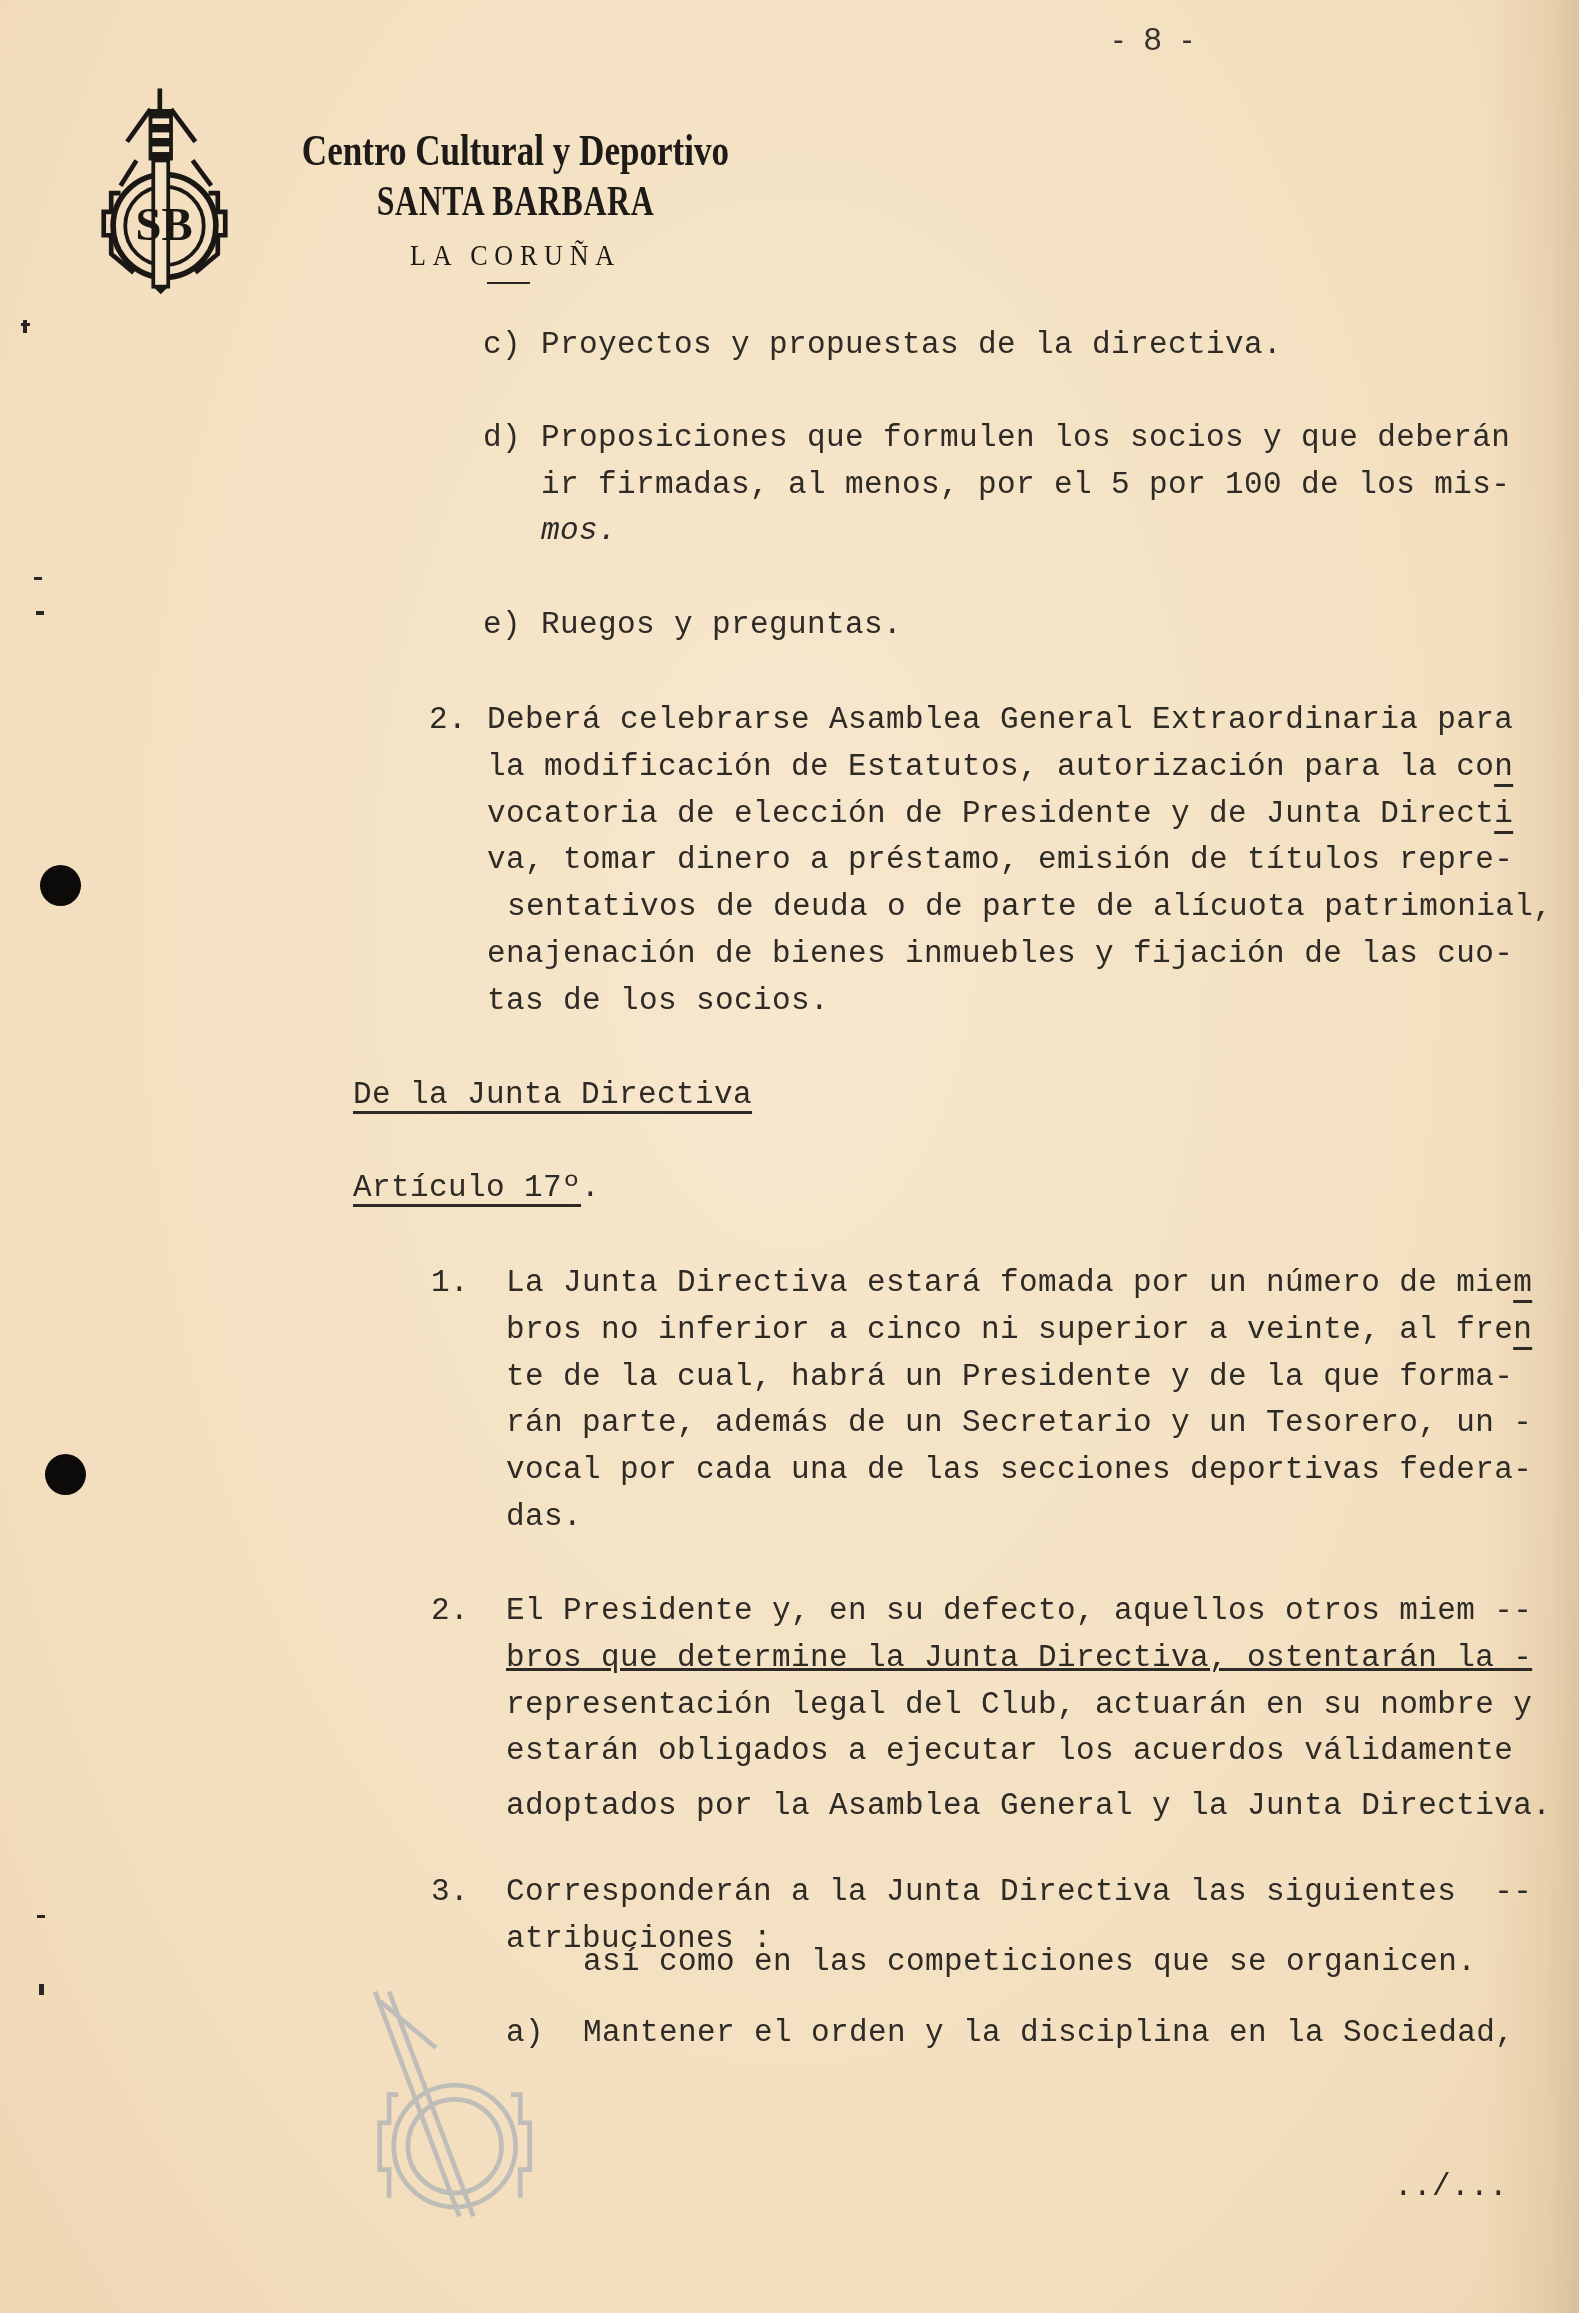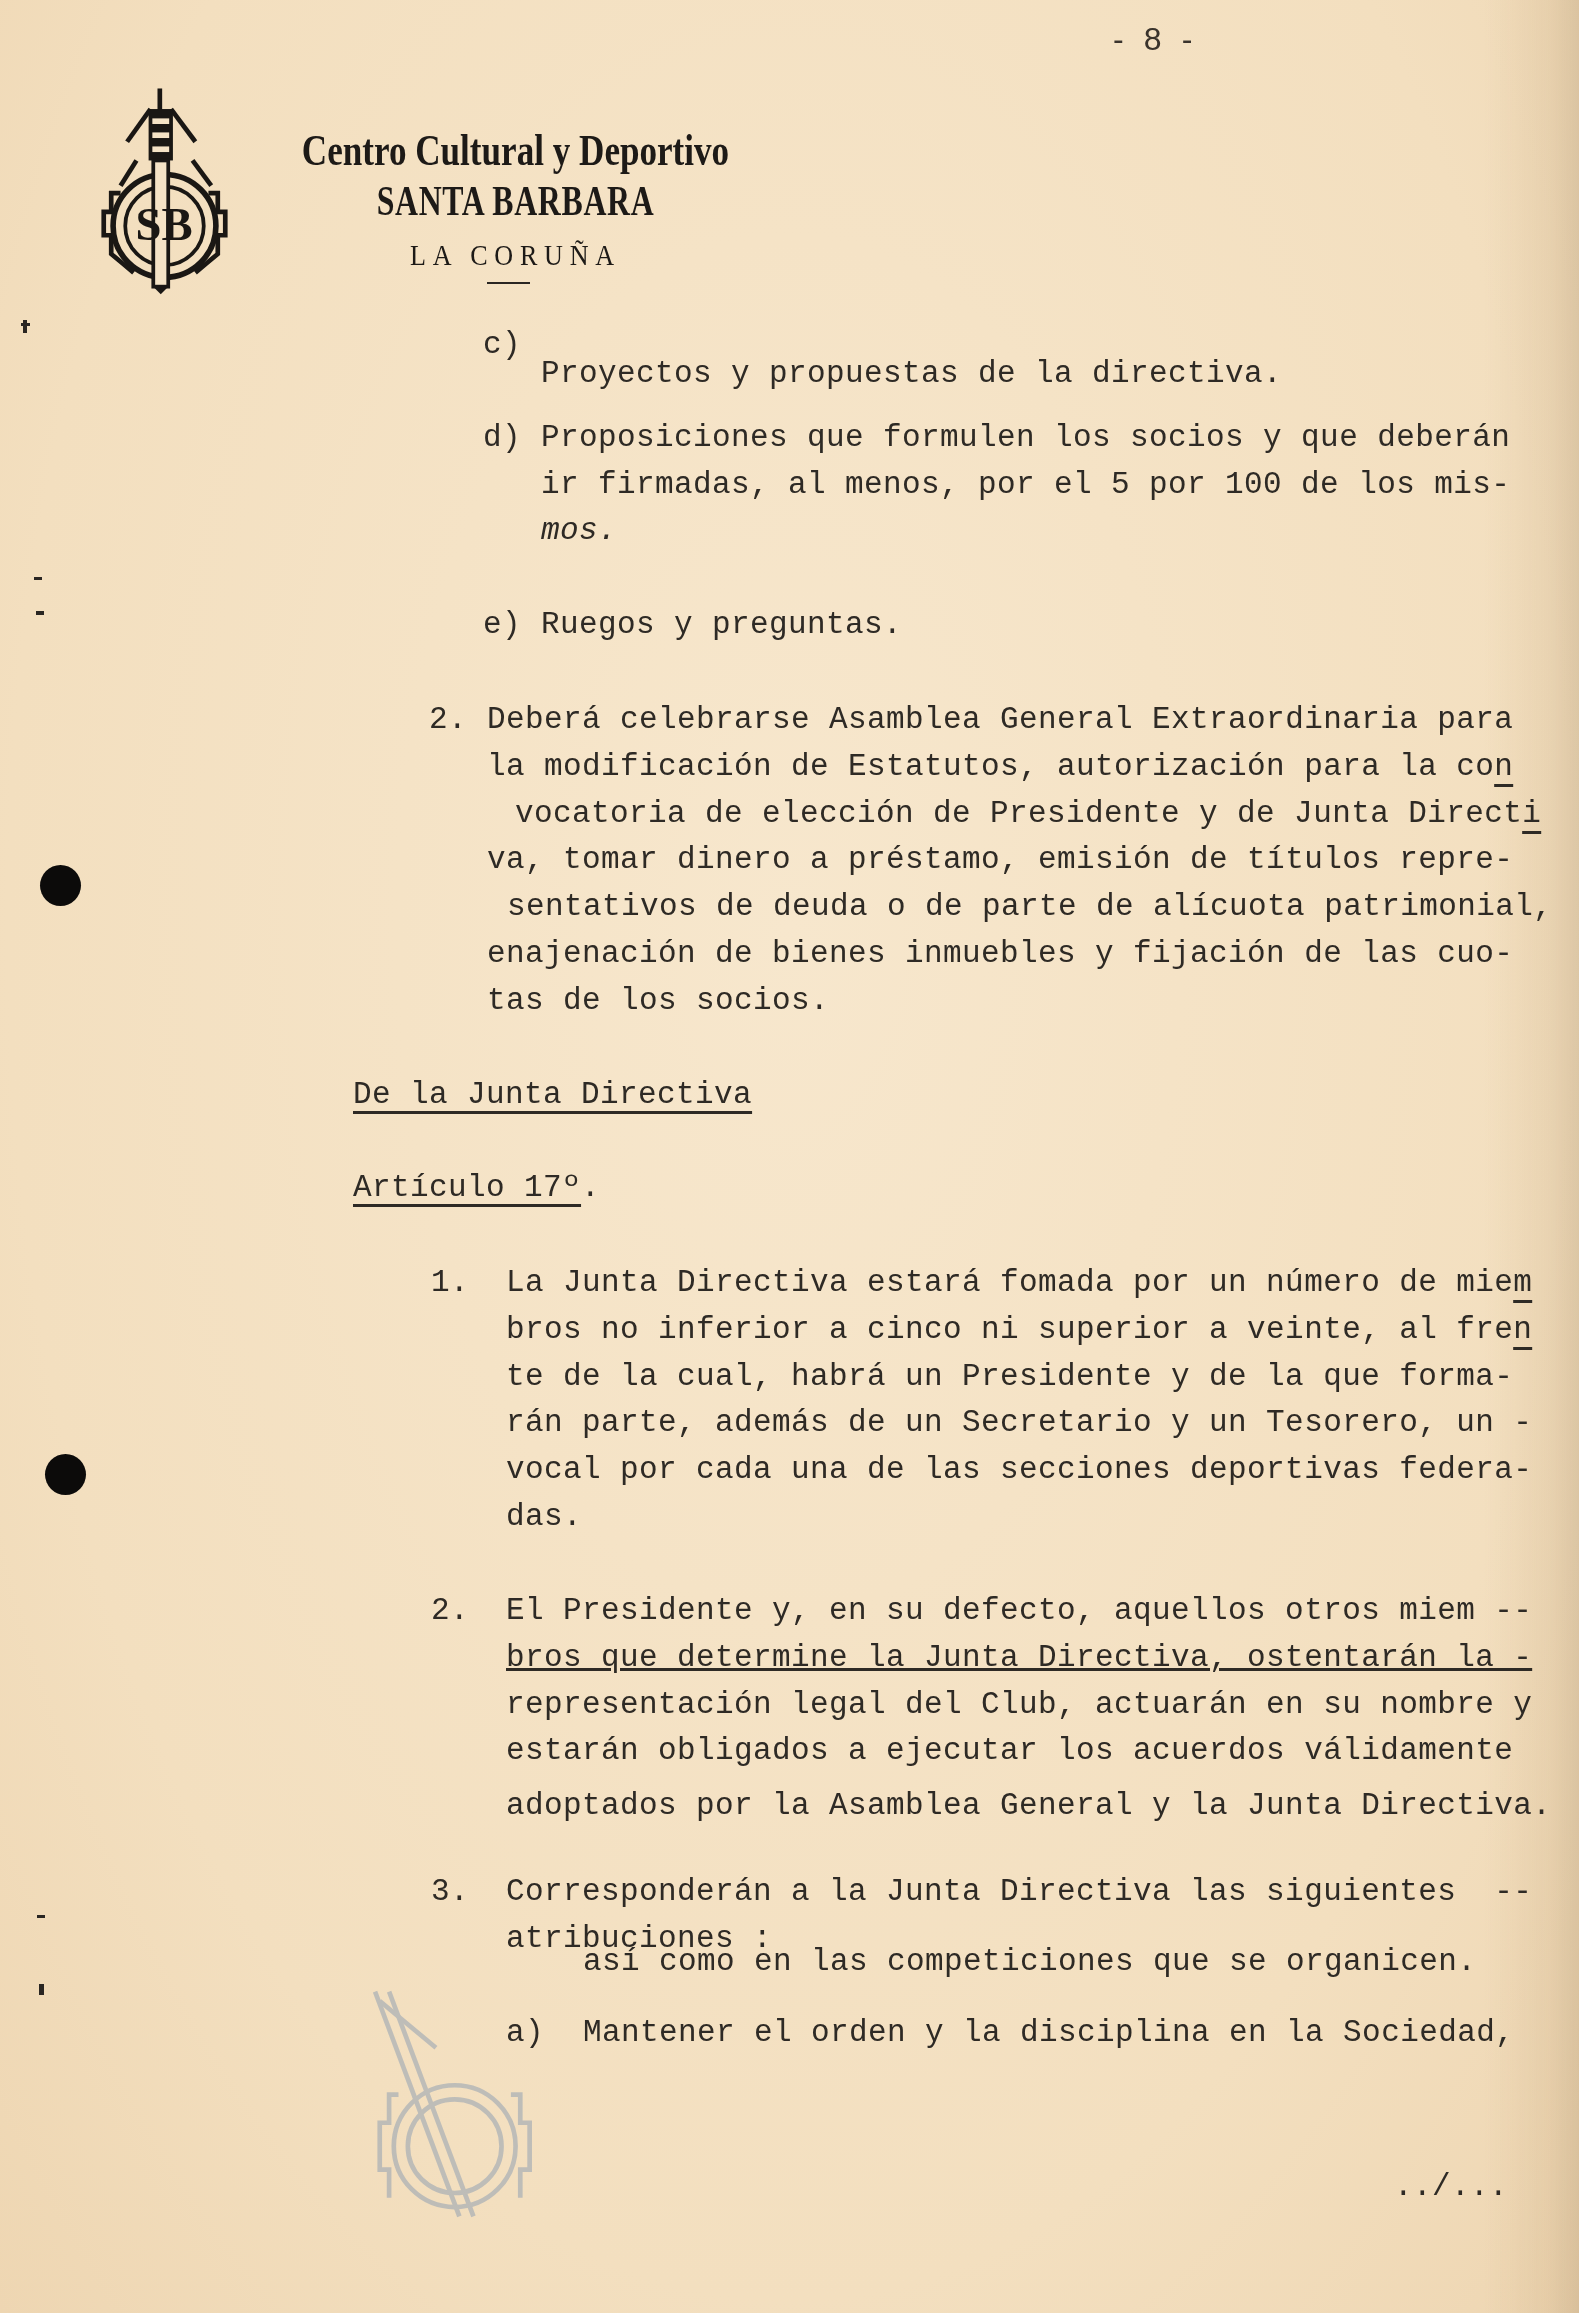--- a/index.html
+++ b/index.html
@@ -65,38 +65,38 @@
 <div class="mark" style="left:20.6px; top:323px; width:9.4px; height:2.8px;"></div>
 <div class="mark" style="left:22.5px; top:323px; width:3.7px; height:0; top:319px;"></div>
 <div class="mark" style="left:22.5px; top:320px; width:4.7px; height:13px; top:320px; top:320px;"></div>
 <div class="mark" style="left:34px; top:577px; width:8.4px; height:2.8px;"></div>
 <div class="mark" style="left:36px; top:611px; width:8.4px; height:3.7px;"></div>
 <div class="mark" style="left:37px; top:1915px; width:8.4px; height:2.8px;"></div>
 <div class="mark" style="left:39px; top:1984px; width:4.7px; height:11.2px;"></div>
 
 <div>
   <div class="line" style="left:483px; top:326px;">c)</div>
-  <div class="line" style="left:541px; top:326px;margin-top:29px;">Proyectos y propuestas de la directiva.</div>
+  <div class="line" style="left:541px; top:326px;">Proyectos y propuestas de la directiva.</div>
 </div>
 <div>
   <div class="line" style="left:483px; top:419px;">d)</div>
   <div class="line" style="left:541px; top:419px;">Proposiciones que formulen los socios y que deberán</div>
   <div class="line" style="left:541px; top:466px;">ir firmadas, al menos, por el 5 por 100 de los mis-</div>
   <div class="line" style="left:541px; top:512px;font-style:italic;">mos.</div>
 </div>
 <div>
   <div class="line" style="left:483px; top:606px;">e)</div>
   <div class="line" style="left:541px; top:606px;">Ruegos y preguntas.</div>
 </div>
 
 <div>
   <div class="line" style="left:429px; top:701px;">2.</div>
   <div class="line" style="left:487px; top:701px;">Deberá celebrarse Asamblea General Extraordinaria para</div>
   <div class="line" style="left:487px; top:748px;"><span>la modificación de Estatutos, autorización para la co</span><span class="ul-char">n</span></div>
-  <div class="line" style="left:487px; top:795px;margin-left:28px;"><span>vocatoria de elección de Presidente y de Junta Direct</span><span class="ul-char">i</span></div>
+  <div class="line" style="left:487px; top:795px;"><span>vocatoria de elección de Presidente y de Junta Direct</span><span class="ul-char">i</span></div>
   <div class="line" style="left:487px; top:841px;">va, tomar dinero a préstamo, emisión de títulos repre-</div>
   <div class="line" style="left:507px; top:888px;">sentativos de deuda o de parte de alícuota patrimonial,</div>
   <div class="line" style="left:487px; top:935px;">enajenación de bienes inmuebles y fijación de las cuo-</div>
   <div class="line" style="left:487px; top:982px;">tas de los socios.</div>
 </div>
 
 <div class="line heading" style="left:353px; top:1076px;">De la Junta Directiva</div>
 
 <div class="line" style="left:353px; top:1169px;"><span class="heading">Artículo 17º</span><span>.</span></div>
 

